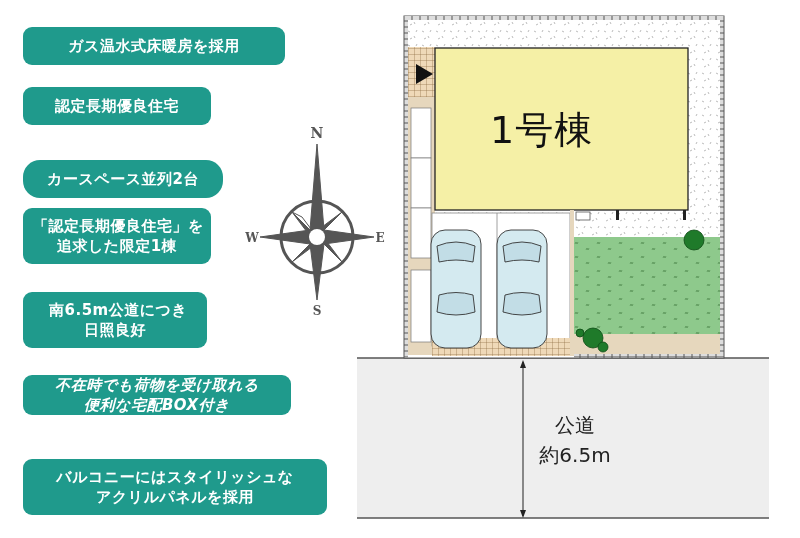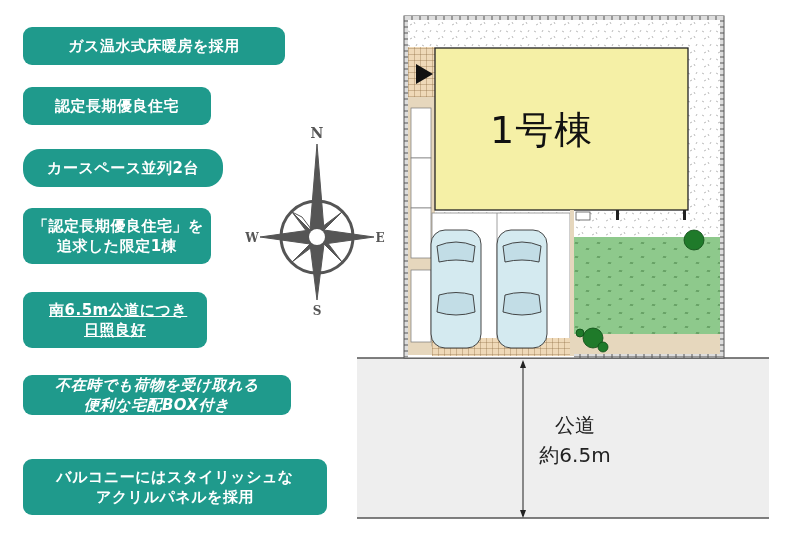--- a/index.html
+++ b/index.html
@@ -13,28 +13,28 @@
 </style>
 </head>
 <body>
 
 <div class="badge" style="top:27px;width:262px;">
   <span class="ln">ガス温水式床暖房を採用</span>
 </div>
 <div class="badge" style="top:87px;width:188px;">
   <span class="ln">認定長期優良住宅</span>
 </div>
-<div class="badge" style="top:149px;width:200px;border-radius:17px;">
+<div class="badge" style="top:160px;width:200px;border-radius:17px;">
   <span class="ln">カースペース並列2台</span>
 </div>
 <div class="badge" style="top:208px;width:188px;padding:8px 10px;">
   <span class="ln">「認定長期優良住宅」を</span>
   <span class="ln">追求した限定1棟</span>
 </div>
-<div class="badge" style="top:292px;width:184px;padding:8px 26px;text-decoration:underline;">
+<div class="badge" style="top:292px;width:184px;padding:8px 26px;">
   <span class="ln">南6.5m公道につき</span>
   <span class="ln">日照良好</span>
 </div>
 <div class="badge" style="top:375px;width:268px;padding:0 10px;font-style:italic;">
   <span class="ln">不在時でも荷物を受け取れる</span>
   <span class="ln">便利な宅配BOX付き</span>
 </div>
 <div class="badge" style="top:459px;width:304px;padding:8px 14px;">
   <span class="ln">バルコニーにはスタイリッシュな</span>
   <span class="ln">アクリルパネルを採用</span>

